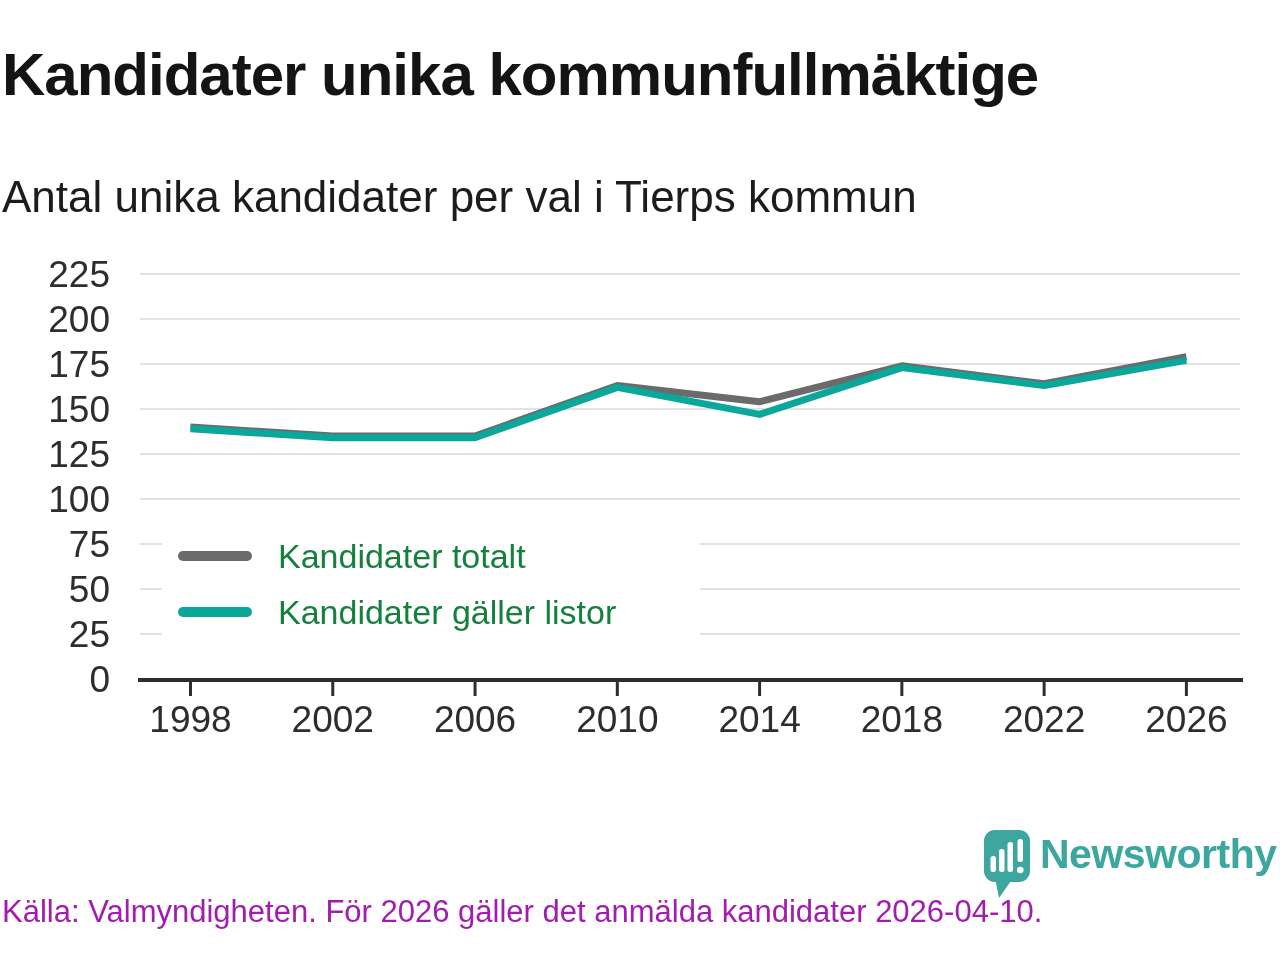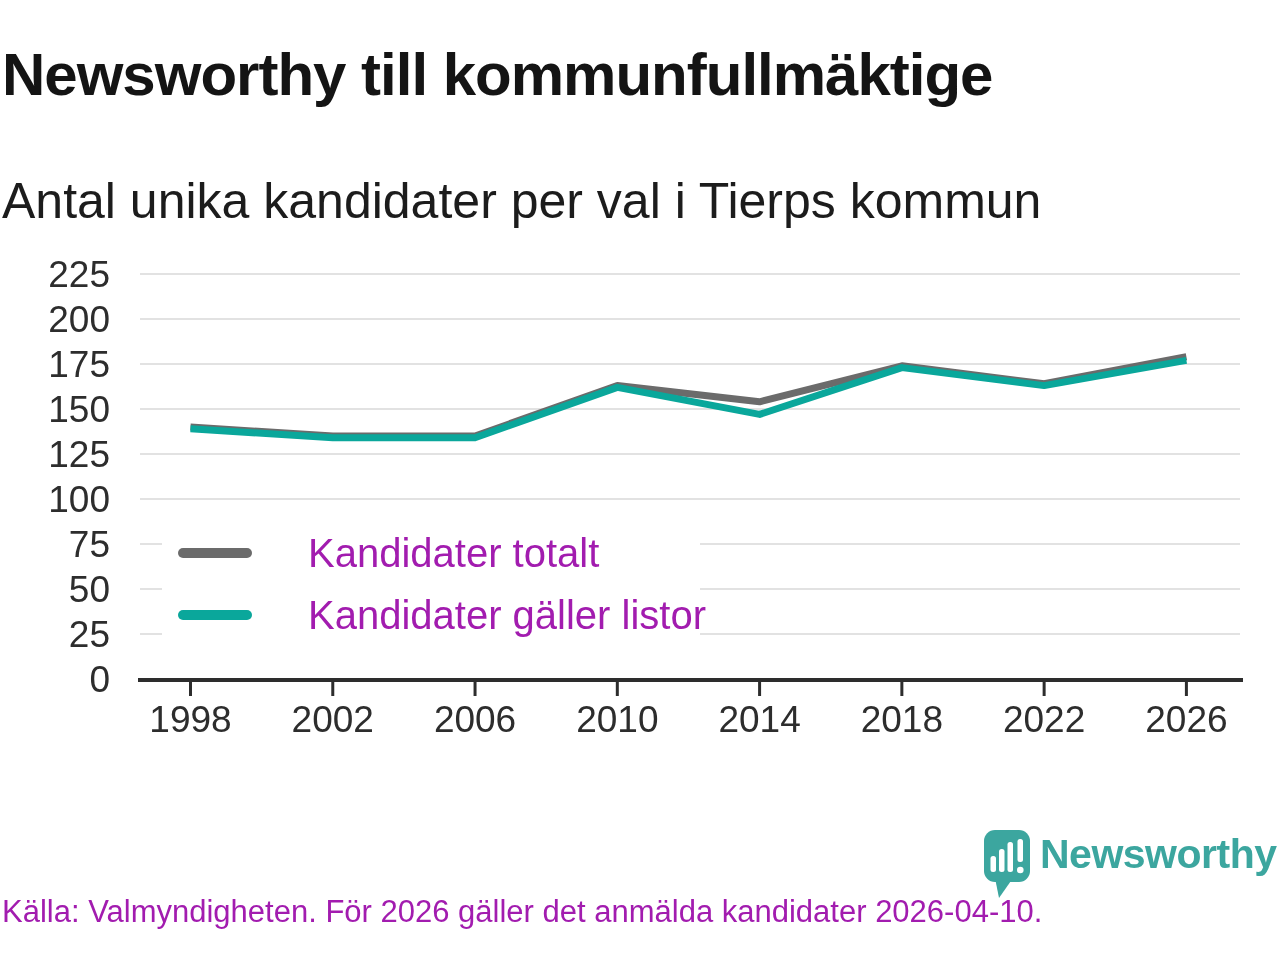--- a/index.html
+++ b/index.html
@@ -7,50 +7,50 @@
     width:1280px;height:960px;background:#ffffff;position:relative;overflow:hidden;
     font-family:"Liberation Sans","DejaVu Sans",sans-serif;
   }
   .page-title{
     position:absolute;left:2px;top:40px;
     font-size:60px;font-weight:700;letter-spacing:-1px;color:#141414;
     white-space:nowrap;
   }
   .page-subtitle{
     position:absolute;left:2px;top:172px;
-    font-size:50px;font-weight:400;color:#1c1c1c;white-space:nowrap;
+    font-size:44px;font-weight:400;color:#1c1c1c;white-space:nowrap;
   }
   #chart-svg{position:absolute;left:0;top:0;width:1280px;height:960px;z-index:1;}
   .legend{
     position:absolute;left:162px;top:520px;width:538px;height:128px;
     background:#ffffff;z-index:2;
     display:flex;flex-direction:column;justify-content:center;gap:17px;
     padding-left:16px;box-sizing:border-box;
   }
   .legend-row{display:flex;align-items:center;gap:26px;}
   .legend-swatch{width:74px;height:10px;border-radius:5px;flex:0 0 auto;}
-  .legend-label{font-size:40px;color:#a21caf;white-space:nowrap;margin-left:30px;}
+  .legend-label{font-size:34px;color:#15803d;white-space:nowrap;}
   .chart-footer{
     position:absolute;left:2px;top:894px;z-index:4;
     font-size:31px;color:#a21caf;white-space:nowrap;
   }
   .brand{
     position:absolute;left:984px;top:830px;z-index:3;
     display:flex;align-items:flex-start;gap:10px;color:#3ca69f;
   }
   .brand-pin{display:block;}
   .brand-name{
     font-size:41px;font-weight:700;letter-spacing:-0.5px;line-height:1.1;
     margin-top:2px;white-space:nowrap;
   }
 </style>
 </head>
 <body>
 
-<div class="page-title">Newsworthy till kommunfullmäktige</div>
+<div class="page-title">Kandidater unika kommunfullmäktige</div>
 <div class="page-subtitle">Antal unika kandidater per val i Tierps kommun</div>
 
 <svg id="chart-svg" viewBox="0 0 1280 960" xmlns="http://www.w3.org/2000/svg">
     <line x1="140" x2="1240" y1="634" y2="634" stroke="#e2e2e2" stroke-width="2"></line>
     <line x1="140" x2="1240" y1="589" y2="589" stroke="#e2e2e2" stroke-width="2"></line>
     <line x1="140" x2="1240" y1="544" y2="544" stroke="#e2e2e2" stroke-width="2"></line>
     <line x1="140" x2="1240" y1="499" y2="499" stroke="#e2e2e2" stroke-width="2"></line>
     <line x1="140" x2="1240" y1="454" y2="454" stroke="#e2e2e2" stroke-width="2"></line>
     <line x1="140" x2="1240" y1="409" y2="409" stroke="#e2e2e2" stroke-width="2"></line>
     <line x1="140" x2="1240" y1="364" y2="364" stroke="#e2e2e2" stroke-width="2"></line>

